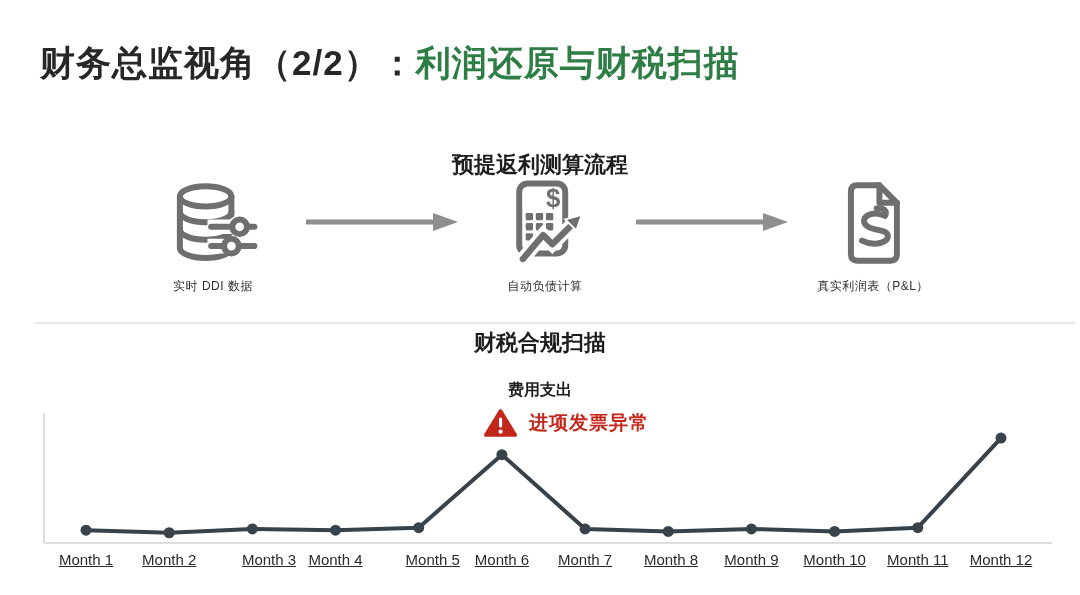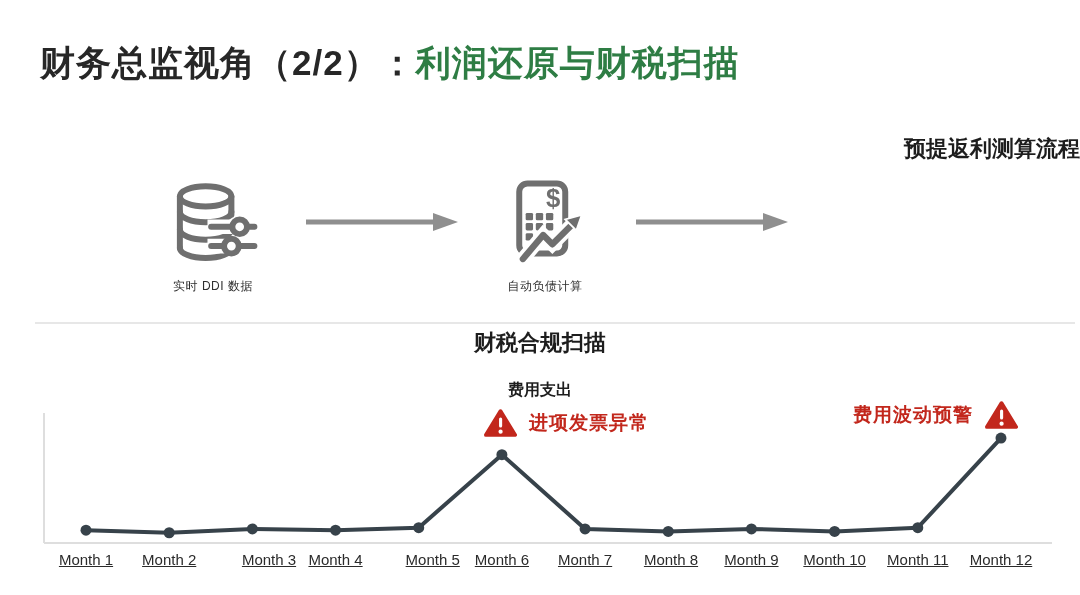--- a/index.html
+++ b/index.html
@@ -4,21 +4,21 @@
 <style>
   html,body{margin:0;padding:0;background:#ffffff;}
   .slide{
     position:relative;width:1080px;height:595px;background:#ffffff;overflow:hidden;
     font-family:"Liberation Sans","DejaVu Sans",sans-serif;color:#272727;
   }
   
   .title{position:absolute;left:40px;top:40px;font-size:35px;font-weight:bold;letter-spacing:1px;white-space:nowrap;}
   .title .hl{color:#2e7d44;}
   
-  .proc-heading{position:absolute;left:0;top:134px;width:1080px;text-align:right;font-size:22px;font-weight:bold;color:#1d1d1d;}
+  .proc-heading{position:absolute;left:0;top:150px;width:1080px;text-align:center;font-size:22px;font-weight:bold;color:#1d1d1d;}
   .step{position:absolute;top:176px;width:240px;text-align:center;}
   .step .icon-box{height:96px;display:flex;align-items:center;justify-content:center;}
   .step .step-label{margin-top:6px;font-size:12px;color:#2f2f2f;font-weight:500;letter-spacing:0.5px;}
   .step1{left:93px;} .step2{left:425px;} .step3{left:753px;}
   .flow-arrow{position:absolute;top:211px;width:158px;height:22px;}
   .arrow1{left:303px;} .arrow2{left:633px;}
   .divider{position:absolute;left:35px;top:322px;width:1040px;height:2px;background:#e7e7e7;}
   
   .scan-heading{position:absolute;left:0;top:328px;width:1080px;text-align:center;font-size:22px;font-weight:bold;color:#1d1d1d;}
   .scan-subheading{position:absolute;left:0;top:380px;width:1080px;text-align:center;font-size:16px;font-weight:bold;color:#1d1d1d;}
@@ -93,20 +93,33 @@
       </svg>
     </div>
     <div class="step-label">自动负债计算</div>
   </div>
 
   <svg class="flow-arrow arrow2" viewBox="0 0 158 22">
     <line x1="3" y1="11" x2="130" y2="11" stroke="#8f8f8f" stroke-width="5"></line>
     <polygon points="130,2 155,11 130,20" fill="#8f8f8f"></polygon>
   </svg>
 
+  <div class="step step3">
+    <div class="icon-box">
+      <svg width="92" height="92" viewBox="0 0 100 100">
+        <g fill="none" stroke="#6f6f6f" stroke-width="6.5" stroke-linejoin="round" stroke-linecap="round">
+          <path d="M33 8 H57 L76 27 V83 Q76 90 69 90 H33 Q26 90 26 83 V15 Q26 8 33 8 Z"></path>
+          <path d="M57 8 V27 H76"></path>
+          <path d="M63 41 C46 34 36 44 42 51 C48 58 64 55 66 62 C68 70 52 75 38 68"></path>
+          <path d="M63 41 C66 36 61 31 54 33"></path>
+        </g>
+      </svg>
+    </div>
+    <div class="step-label">真实利润表（P&amp;L）</div>
+  </div>
 
   <div class="divider"></div>
 
   <div class="scan-heading">财税合规扫描</div>
   <div class="scan-subheading">费用支出</div>
 
   <svg class="chart-svg" id="chart-svg" viewBox="0 0 1080 595">
     <line x1="44" y1="413" x2="44" y2="543" stroke="#dedede" stroke-width="2"></line>
     <line x1="44" y1="543" x2="1052" y2="543" stroke="#dedede" stroke-width="2"></line>
     <g id="chart-series">
@@ -143,22 +156,14 @@
 
   <div class="annotation ann-1">
     <svg class="warn-tri" viewBox="0 0 36 32">
       <path d="M18 3 L34 29 H2 Z" fill="#c2271c" stroke="#c2271c" stroke-width="4" stroke-linejoin="round"></path>
       <rect x="16.4" y="10" width="3.4" height="11" rx="1.7" fill="#ffffff"></rect>
       <circle cx="18.1" cy="25.5" r="2.3" fill="#ffffff"></circle>
     </svg>
     <span class="ann-label">进项发票异常</span>
   </div>
 
-  <div class="annotation ann-2">
-    <span class="ann-label">费用波动预警</span>
-    <svg class="warn-tri" viewBox="0 0 36 32">
-      <path d="M18 3 L34 29 H2 Z" fill="#c2271c" stroke="#c2271c" stroke-width="4" stroke-linejoin="round"></path>
-      <rect x="16.4" y="10" width="3.4" height="11" rx="1.7" fill="#ffffff"></rect>
-      <circle cx="18.1" cy="25.5" r="2.3" fill="#ffffff"></circle>
-    </svg>
-  </div>
 
 </div>
 
 </body></html>

